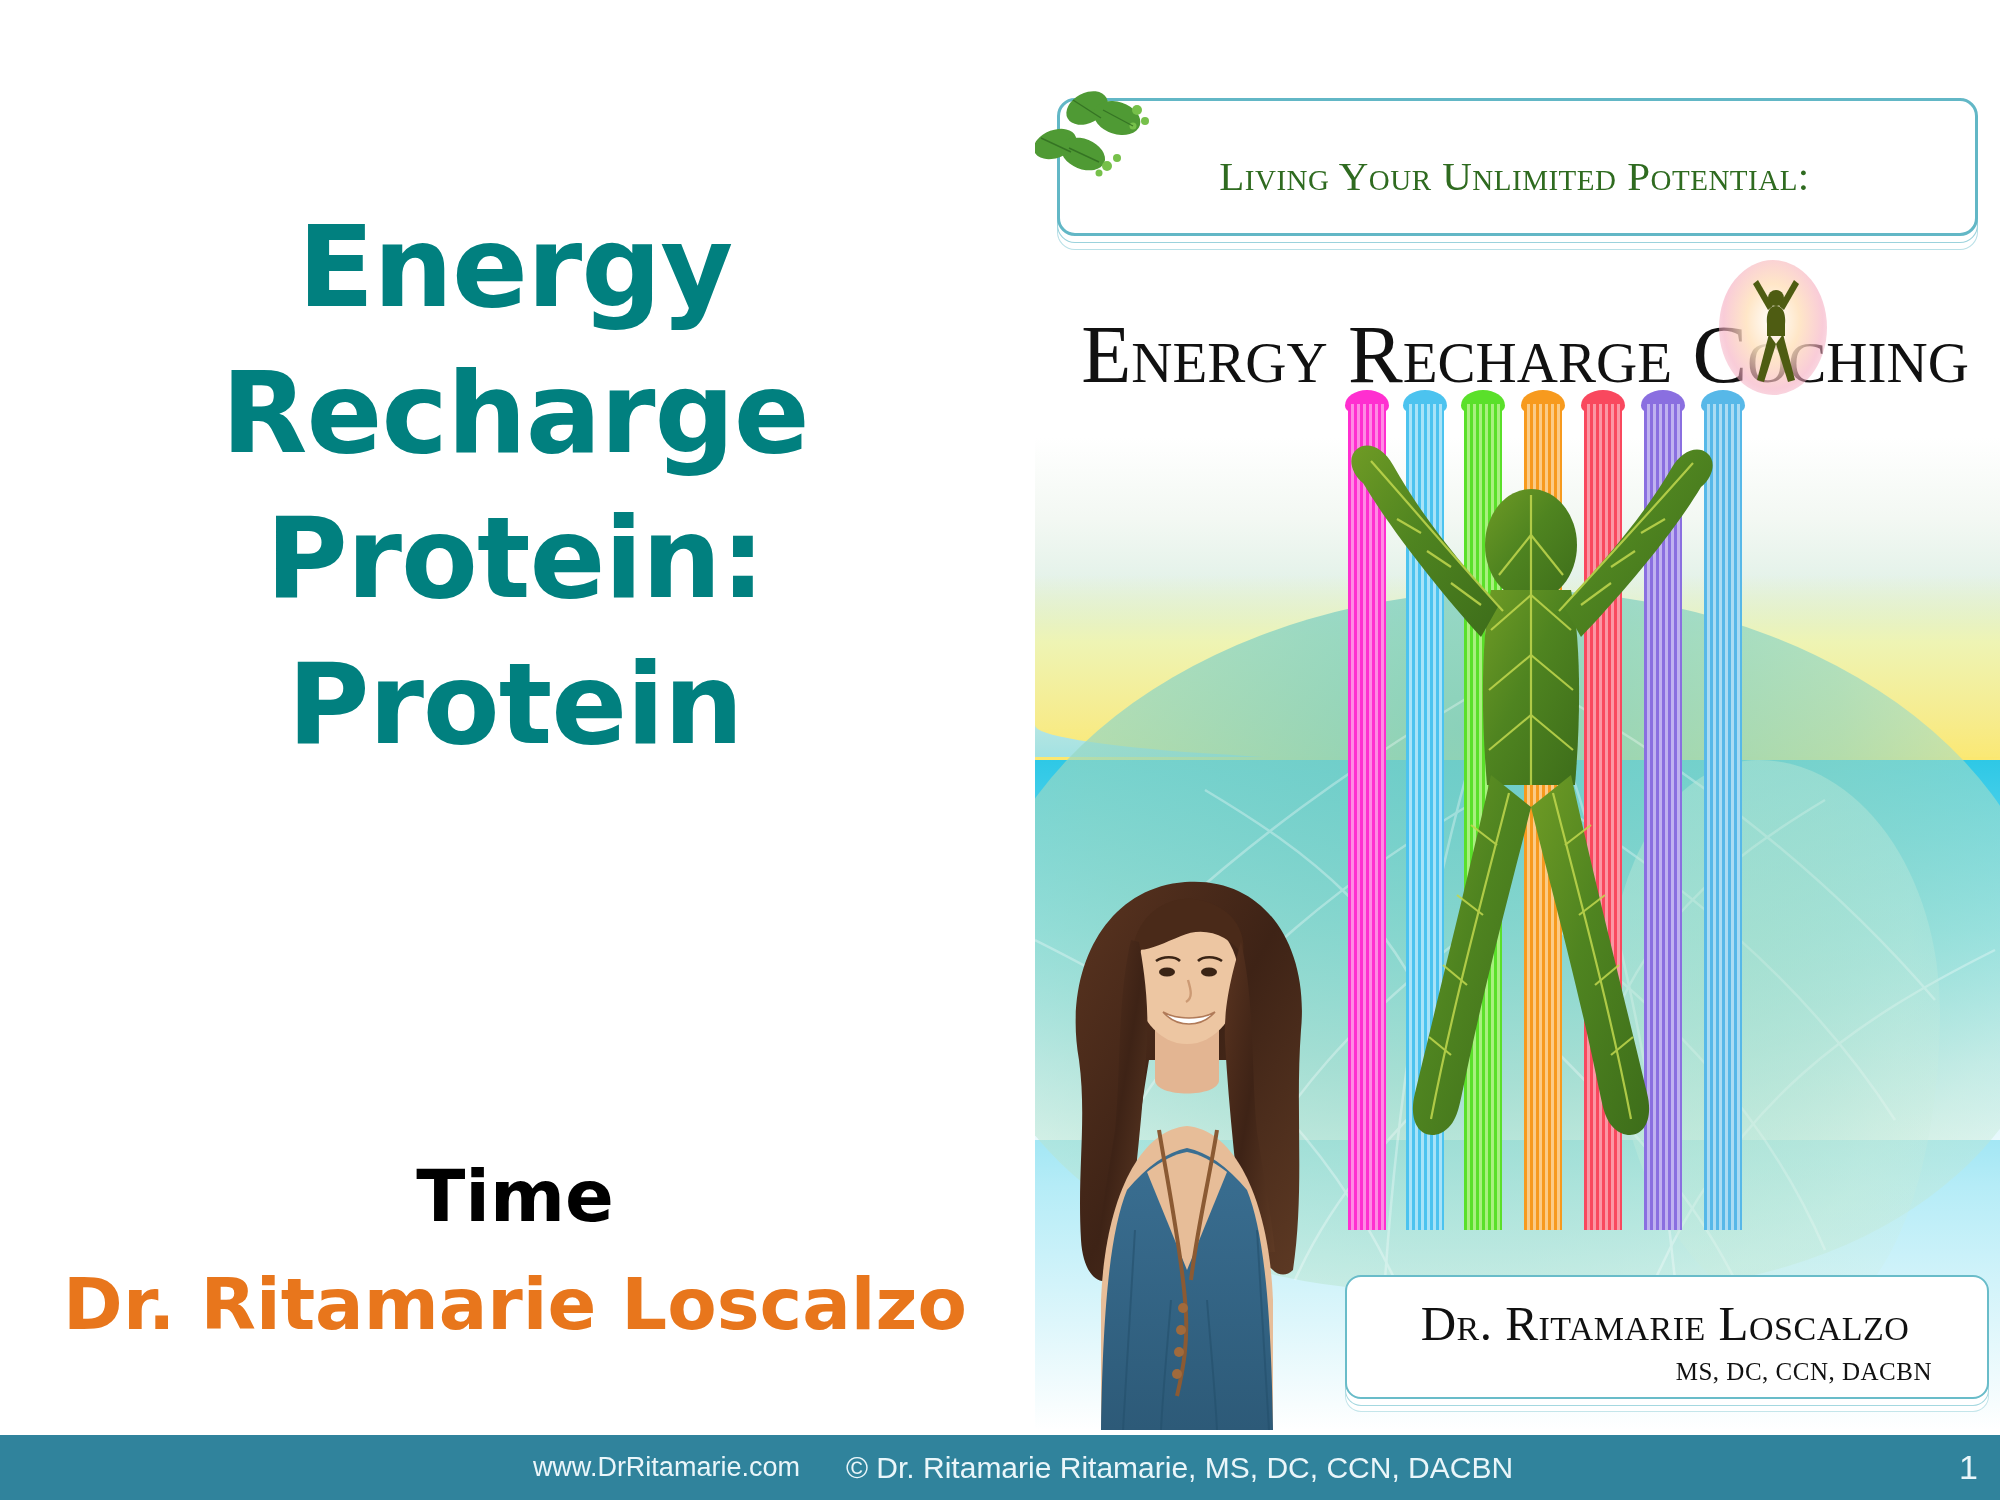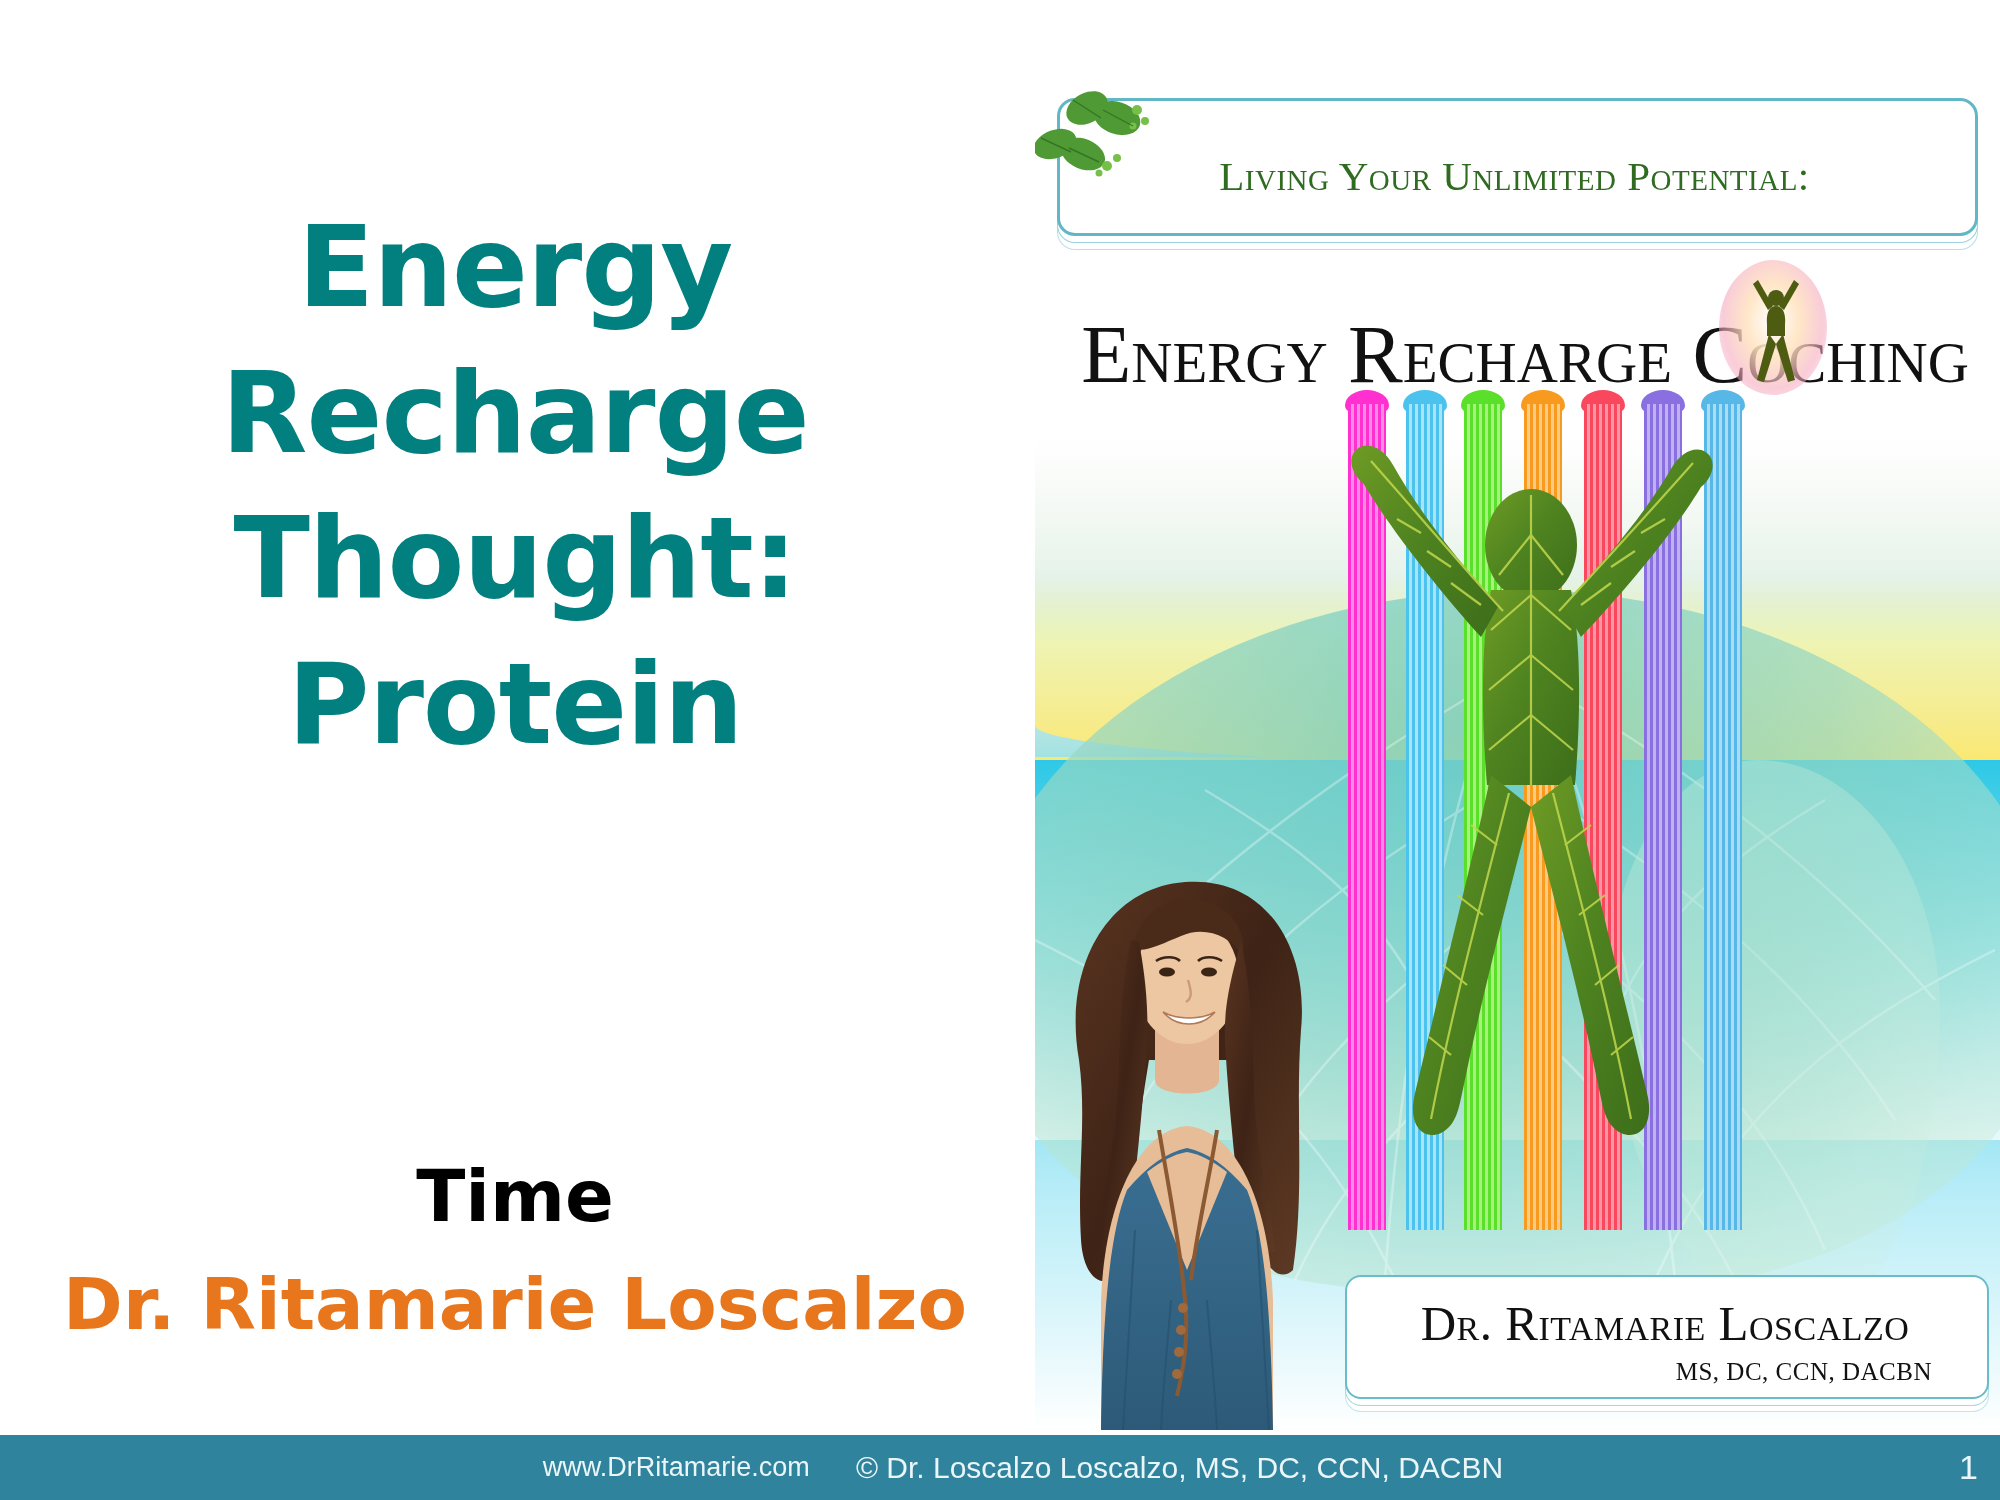--- a/index.html
+++ b/index.html
@@ -335,21 +335,21 @@
 </head>
 <body>
 
 <div class="slide">
 
   <div class="left-col">
 
     <div class="slide-title">
       <div>Energy</div>
       <div>Recharge</div>
-      <div>Thought:</div>
+      <div>Protein:</div>
       <div>Protein</div>
     </div>
 
     <div class="with-line">Time</div>
     <div class="presenter-line">Dr. Ritamarie Loscalzo</div>
   </div>
 
   <div class="cover">
 
     <div class="horizon-yellow"></div>
@@ -566,18 +566,18 @@
     </svg>
 
     <div class="name-plate"></div>
     <div class="name-main" style="top:1225px; position:absolute; left:310px; width:640px;">Dr. Ritamarie Loscalzo</div>
     <div class="name-creds" style="position:absolute; left:auto; right:68px; top:1288px;">MS, DC, CCN, DACBN</div>
   </div>
 
   <div class="footer">
     <div class="footer-center">
       <span class="footer-site">www.DrRitamarie.com</span>
-      <span class="footer-copy">© Dr. Loscalzo Loscalzo, MS, DC, CCN, DACBN</span>
+      <span class="footer-copy">© Dr. Ritamarie Ritamarie, MS, DC, CCN, DACBN</span>
     </div>
     <div class="footer-page">1</div>
   </div>
 
 </div>
 
 </body></html>

